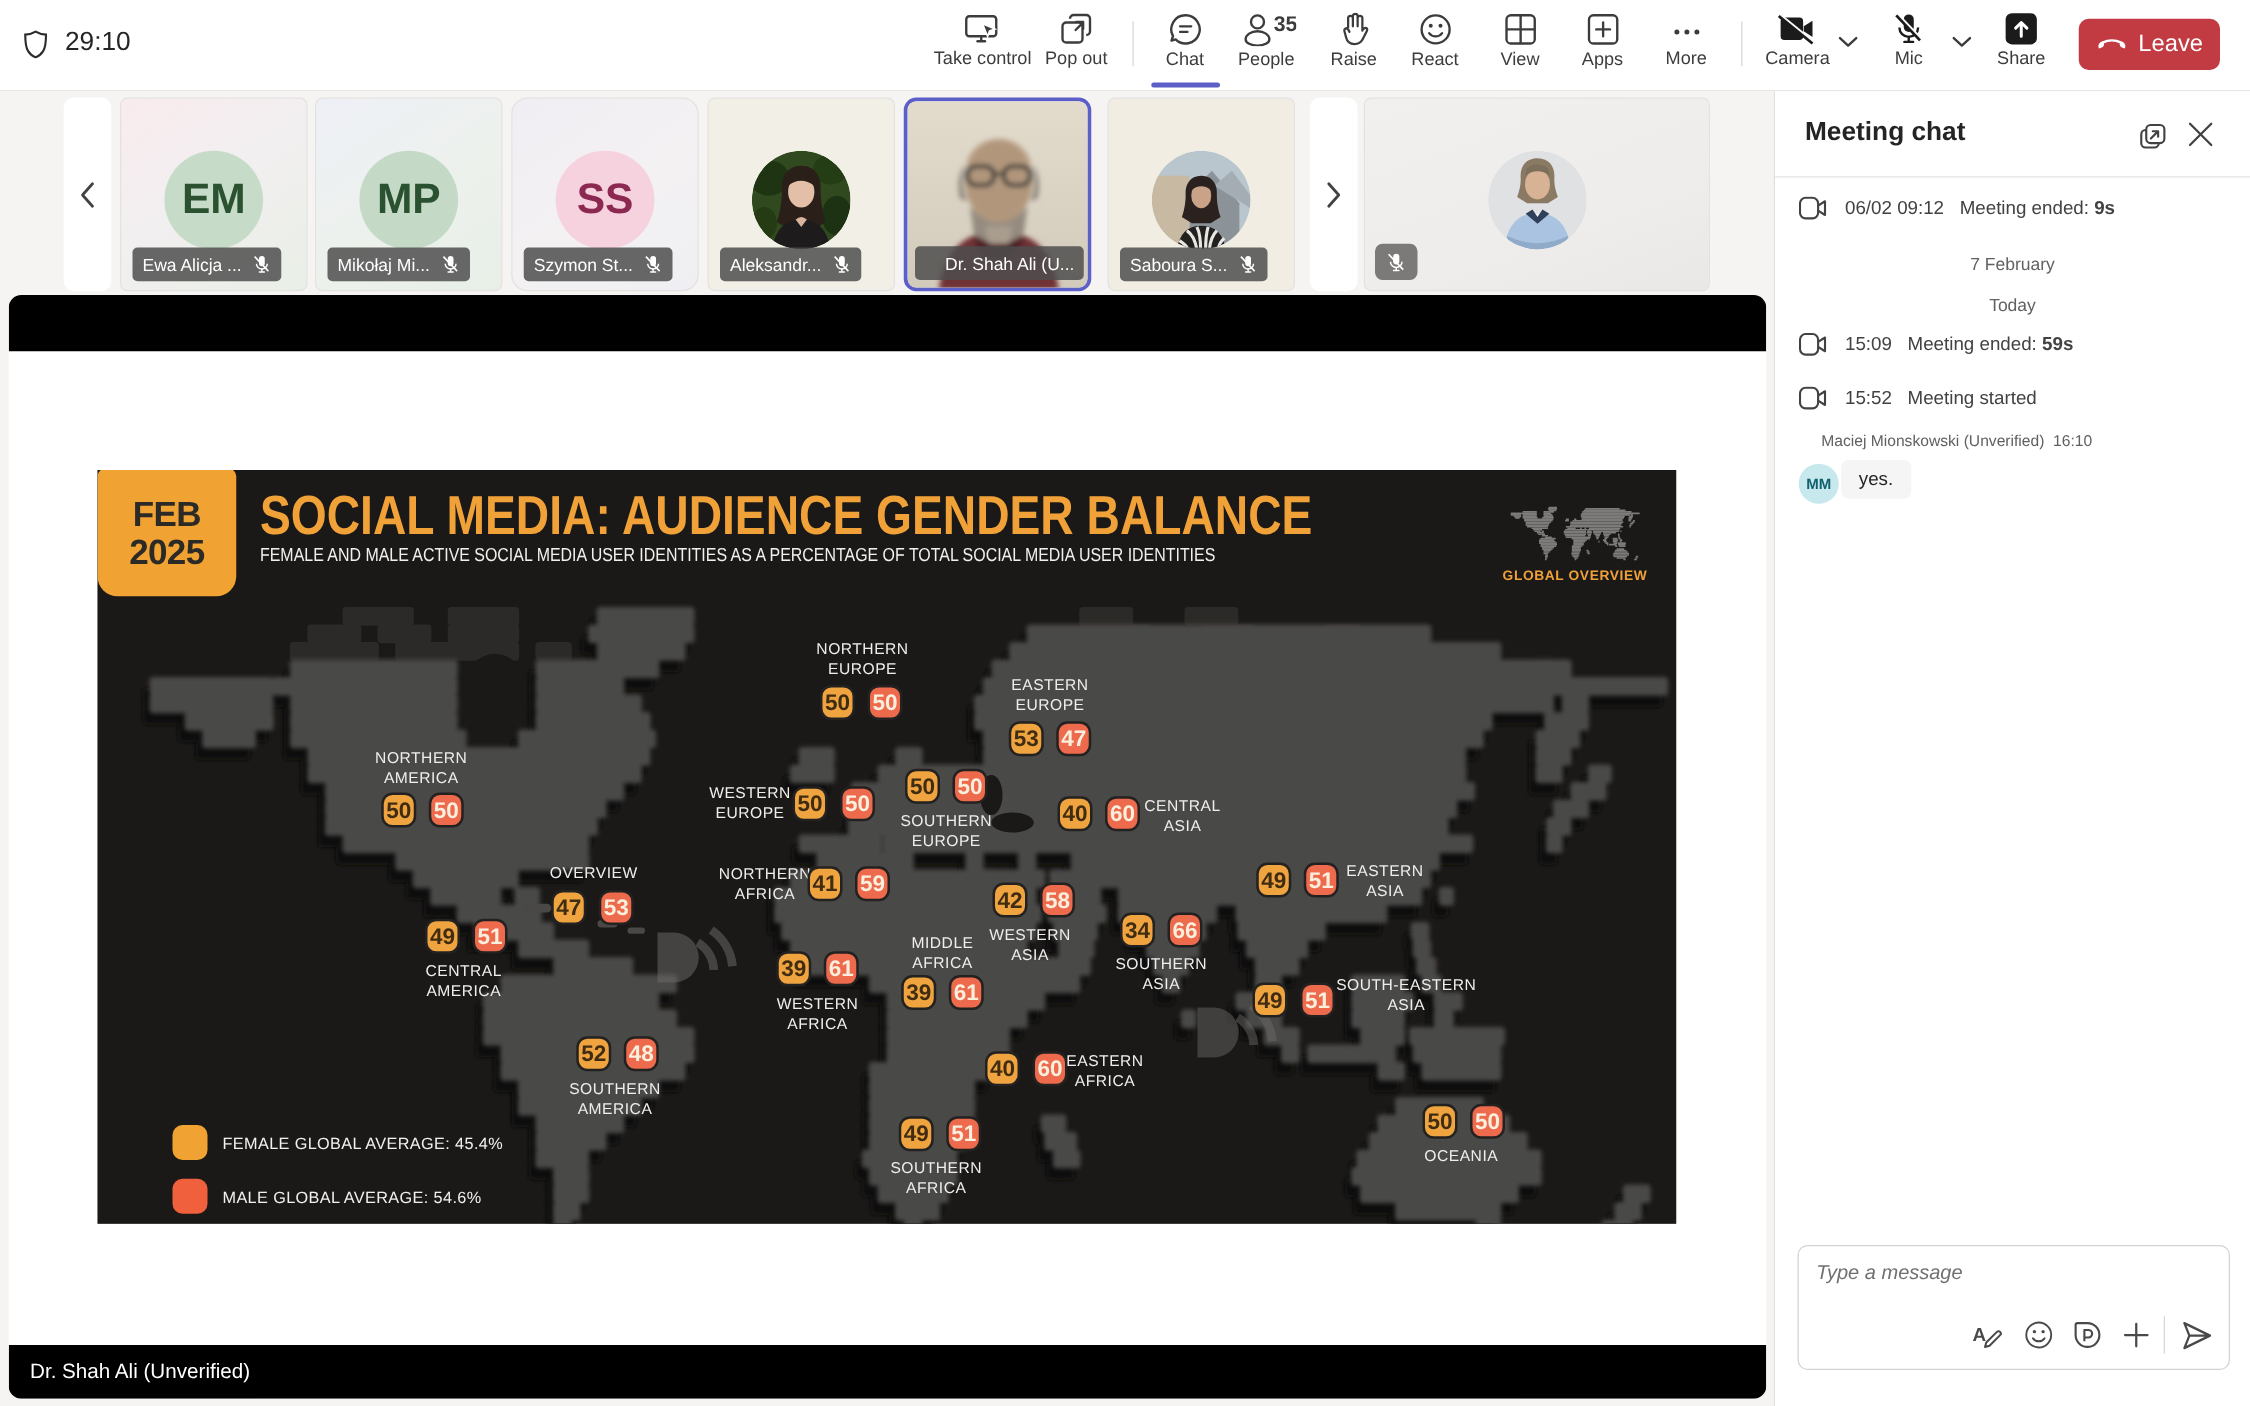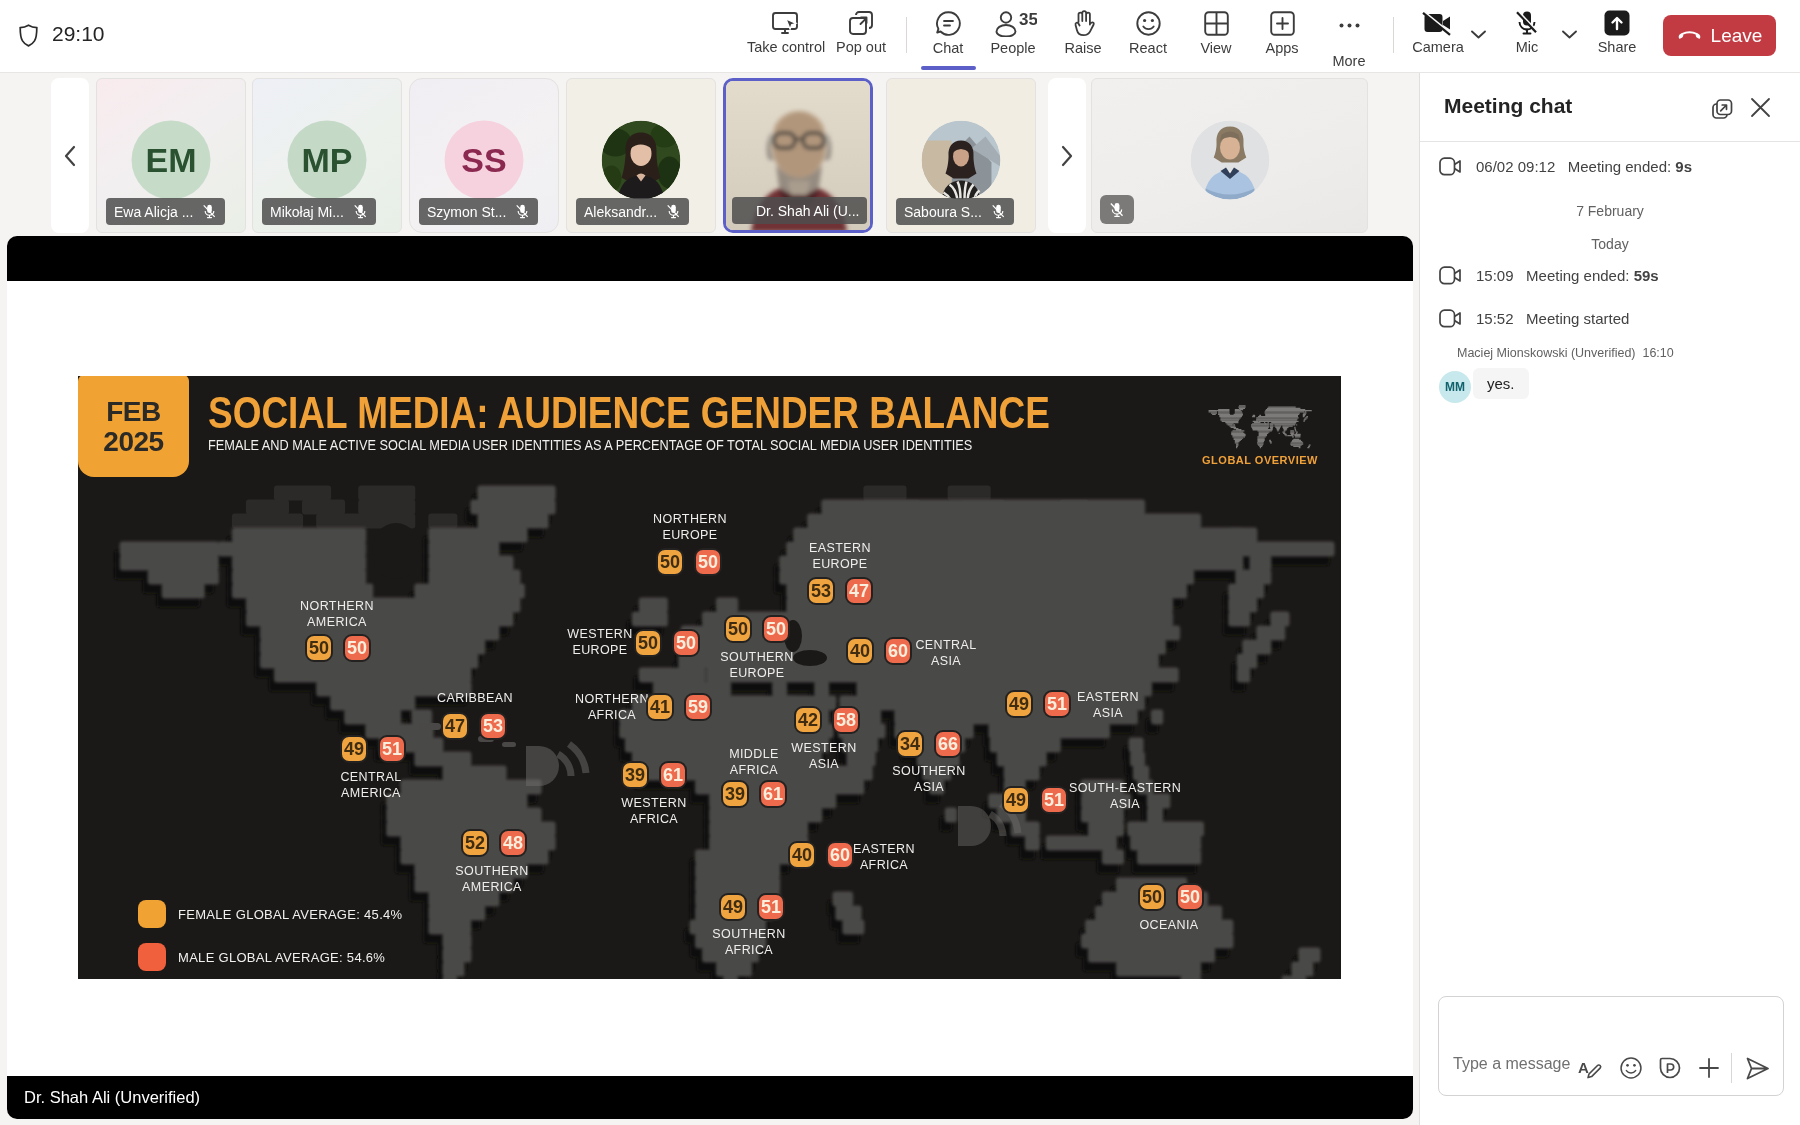--- a/index.html
+++ b/index.html
@@ -109,21 +109,21 @@
         <path d="M13.5 8 v11 M8 13.5 h11" stroke="#3d3c3c" stroke-width="1.9" stroke-linecap="round"></path>
       </svg>
     <div class="tlab">Apps</div>
   </div>
   <div class="tbtn" style="left:1317px;">
     <svg width="27" height="27" viewBox="0 0 27 27" style="margin-top:2px;">
         <circle cx="5.5" cy="13.5" r="2" fill="#3d3c3c"></circle>
         <circle cx="13.5" cy="13.5" r="2" fill="#3d3c3c"></circle>
         <circle cx="21.5" cy="13.5" r="2" fill="#3d3c3c"></circle>
       </svg>
-    <div class="tlab" style="margin-top:14px;">More</div>
+    <div class="tlab" style="margin-top:0;">More</div>
   </div>
   <div class="tdiv" style="left:1393px;"></div>
 
   <div class="tbtn" style="left:1405px;width:66px;">
     <svg width="32" height="26" viewBox="0 0 32 26">
         <path d="M2.5 7 a3 3 0 0 1 3-3 h12 a3 3 0 0 1 3 3 v12 a3 3 0 0 1-3 3 h-12 a3 3 0 0 1-3-3 Z" fill="#1c1b1b"></path>
         <path d="M21 11 l7-4.5 v13 L21 15 Z" fill="#1c1b1b"></path>
         <path d="M2 2 L29 24" stroke="#fafafa" stroke-width="2.6"></path>
         <path d="M1 2.8 L28 24.8" stroke="#1c1b1b" stroke-width="2.2"></path>
       </svg>
@@ -550,21 +550,21 @@
     <div class="pillpair" style="left:646px;top:239px;">
         <div class="pill pf">50</div>
         <div class="pill pm">50</div>
       </div>
     <div class="mlab" style="left:679px;top:274px;">SOUTHERN<br>EUROPE</div>
     <div class="pillpair" style="left:768px;top:261px;">
         <div class="pill pf">40</div>
         <div class="pill pm">60</div>
       </div>
     <div class="mlab" style="left:868px;top:262px;">CENTRAL<br>ASIA</div>
-    <div class="mlab" style="left:397px;top:315px;">CARIBBEAN</div>
+    <div class="mlab" style="left:397px;top:315px;">OVERVIEW</div>
     <div class="pillpair" style="left:363px;top:336px;">
         <div class="pill pf">47</div>
         <div class="pill pm">53</div>
       </div>
     <div class="mlab" style="left:534px;top:316px;">NORTHERN<br>AFRICA</div>
     <div class="pillpair" style="left:568px;top:317px;">
         <div class="pill pf">41</div>
         <div class="pill pm">59</div>
       </div>
     <div class="pillpair" style="left:927px;top:314px;">
@@ -661,21 +661,21 @@
       <rect x="1" y="1.2" width="14.5" height="16.5" rx="4.5" fill="none" stroke="#424242" stroke-width="1.7"></rect>
       <path d="M15.5 7.5 l5.5-3.5 v11 l-5.5-3.5" fill="none" stroke="#424242" stroke-width="1.7" stroke-linejoin="round"></path>
     </svg>
   <div class="cev" style="left:56px;top:237px;">15:52&nbsp;&nbsp;&nbsp;Meeting started</div>
 
   <div class="abs" style="left:37px;top:273px;font-size:12.5px;color:#616161;">Maciej Mionskowski (Unverified)&nbsp;&nbsp;16:10</div>
   <div class="abs" style="left:19px;top:298px;width:32px;height:32px;border-radius:50%;background:#c7e8ec;color:#11616d;font-size:12px;font-weight:bold;display:flex;align-items:center;justify-content:center;">MM</div>
   <div class="abs" style="left:53px;top:295px;background:#f5f5f5;border-radius:6px;padding:7px 14px;font-size:15px;color:#242424;">yes.</div>
 
   <div class="abs" style="left:18px;top:923px;width:346px;height:100px;border:1px solid #d4d3d2;border-radius:8px;background:#fff;"></div>
-  <div class="abs" style="left:33px;top:982px;font-size:16px;color:#707070;">Type a message</div>
+  <div class="abs" style="left:33px;top:937px;font-size:16px;color:#707070;font-style:italic;">Type a message</div>
   <svg class="abs" style="left:157px;top:983px" width="26" height="26" viewBox="0 0 26 26">
       <text x="1" y="17" font-size="15" font-weight="bold" fill="#494949" font-family="Liberation Sans">A</text>
       <path d="M12 18 L20.5 9.5 a1.8 1.8 0 0 1 2.6 2.6 L14.6 20.6 l-3.6 1 Z" fill="none" stroke="#494949" stroke-width="1.6" stroke-linejoin="round"></path>
     </svg>
   <svg class="abs" style="left:199px;top:983px" width="24" height="24" viewBox="0 0 27 27">
       <circle cx="13.5" cy="13.5" r="11.2" fill="none" stroke="#494949" stroke-width="1.7"></circle>
       <circle cx="9.6" cy="10.5" r="1.5" fill="#494949"></circle>
       <circle cx="17.4" cy="10.5" r="1.5" fill="#494949"></circle>
       <path d="M8.3 16.5 a6.4 6.4 0 0 0 10.4 0" fill="none" stroke="#494949" stroke-width="1.7" stroke-linecap="round"></path>
     </svg>

